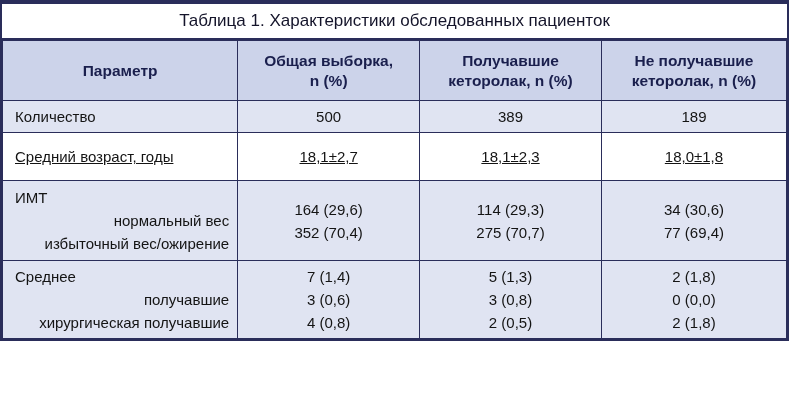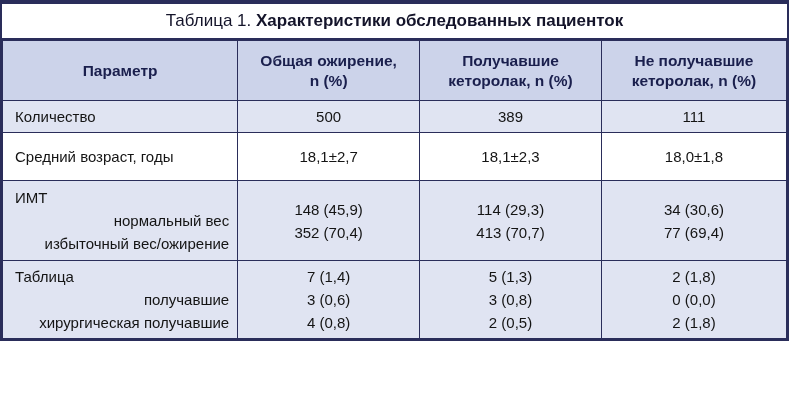--- a/index.html
+++ b/index.html
@@ -20,21 +20,21 @@
     box-sizing: border-box;
     height: 36px;
     line-height: 34px;
     text-align: center;
     font-size: 17px;
     color: #14142a;
     background: #ffffff;
     border-bottom: 2px solid #2a2d5a;
     white-space: nowrap;
   }
-  .title-bar .title-main { font-weight: 700; }
+  .title-bar .title-main { font-weight: 400; }
   table.data {
     width: 100%;
     border-collapse: collapse;
     table-layout: fixed;
   }
   table.data th, table.data td {
     border: 1.5px solid #2a2d5a;
     box-sizing: border-box;
     overflow: hidden;
   }
@@ -67,21 +67,21 @@
     padding: 4px 8px 4px 12px;
   }
   tbody td.value {
     text-align: center;
     white-space: pre-line;
     padding: 0 6px;
   }
   tbody tr.shaded td { background: #e0e4f2; }
   tbody tr.plain  td { background: #ffffff; }
   tr.r-qty    td { height: 25px; }
-  tr.r-age    td { height: 48px; }
+  tr.r-age    td { height: 48px; text-decoration: underline; }
   tr.r-bmi    td { height: 80px; }
   tr.r-mass   td { height: 77px; }
   tr.r-hem    td { height: 75px; }
   .param-line { display: block; }
   .param-line.sub { padding-left: 22px; text-align: right; }
 </style>
 </head>
 <body>
 
 <div class="frame">
@@ -91,61 +91,61 @@
   <table class="data">
     <colgroup>
       <col class="c1">
         <col class="c2">
         <col class="c3">
         <col class="c4">
     </colgroup>
     <thead>
       <tr>
         <th>Параметр</th>
-        <th>Общая ожирение,
+        <th>Общая выборка,
 n (%)</th>
         <th>Получавшие
 кеторолак, n (%)</th>
         <th>Не получавшие
 кеторолак, n (%)</th>
       </tr>
     </thead>
     <tbody>
       <tr class="shaded r-qty">
         <td class="param">
           <span class="param-line">Количество</span>
         </td>
         <td class="value">500</td>
         <td class="value">389</td>
-        <td class="value">111</td>
+        <td class="value">189</td>
       </tr>
       <tr class="plain r-age">
         <td class="param">
           <span class="param-line">Средний возраст, годы</span>
         </td>
         <td class="value">18,1±2,7</td>
         <td class="value">18,1±2,3</td>
         <td class="value">18,0±1,8</td>
       </tr>
       <tr class="shaded r-bmi">
         <td class="param">
           <span class="param-line">ИМТ</span>
           <span class="param-line sub">нормальный вес</span>
           <span class="param-line sub">избыточный вес/ожирение</span>
         </td>
-        <td class="value">148 (45,9)
+        <td class="value">164 (29,6)
 352 (70,4)</td>
         <td class="value">114 (29,3)
-413 (70,7)</td>
+275 (70,7)</td>
         <td class="value">34 (30,6)
 77 (69,4)</td>
       </tr>
       <tr class="shaded r-hem">
         <td class="param">
-          <span class="param-line">Таблица</span>
+          <span class="param-line">Среднее</span>
           <span class="param-line sub">получавшие</span>
           <span class="param-line sub">хирургическая получавшие</span>
         </td>
         <td class="value">7 (1,4)
 3 (0,6)
 4 (0,8)</td>
         <td class="value">5 (1,3)
 3 (0,8)
 2 (0,5)</td>
         <td class="value">2 (1,8)

